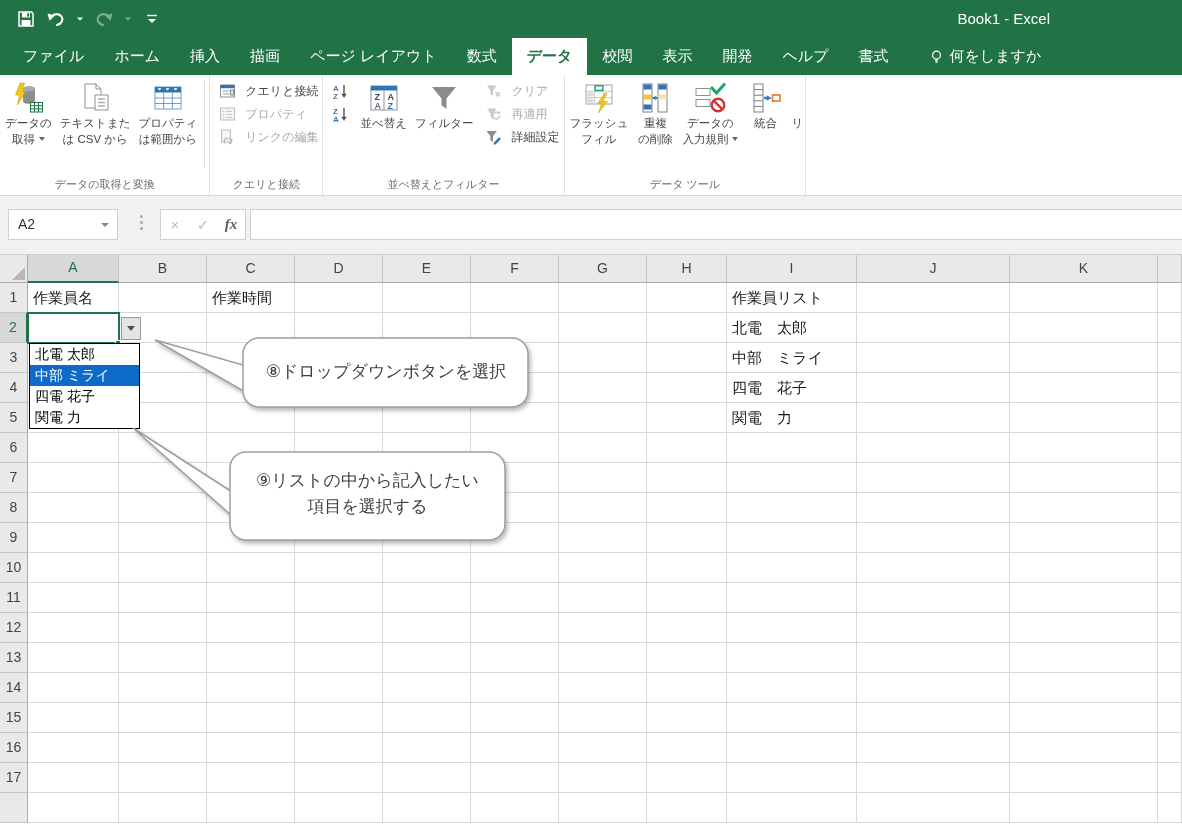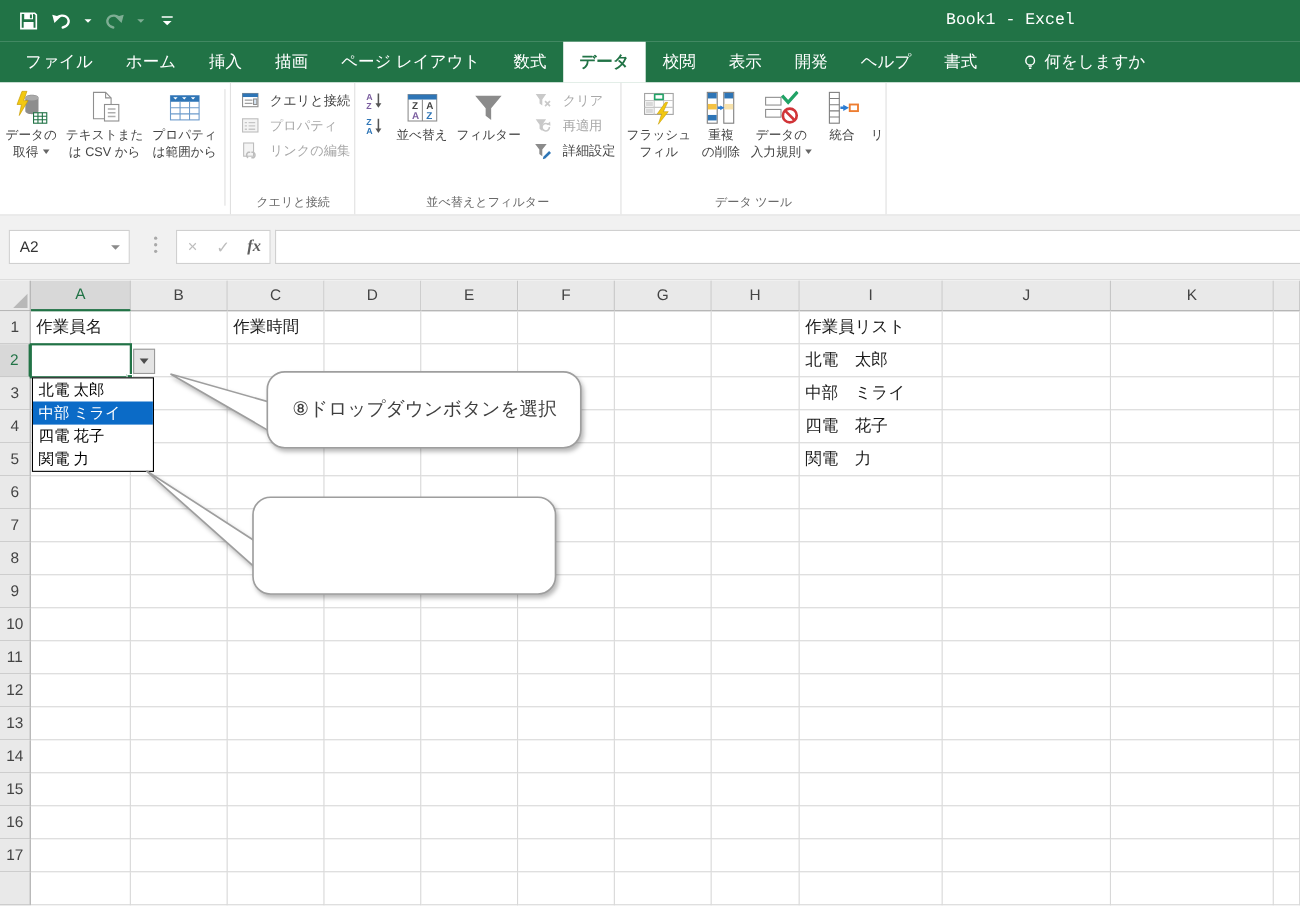--- a/index.html
+++ b/index.html
@@ -7,21 +7,21 @@
   body { font-family:"Liberation Sans","DejaVu Sans",sans-serif; background:#fff; position:relative; }
   .screen { position:absolute; inset:0; width:1182px; height:832px; overflow:hidden; }
 
   
   .titlebar { position:absolute; left:0; top:0; width:1182px; height:38px; background:#217346; }
   .qat { position:absolute; left:14px; top:5px; display:flex; align-items:center; gap:6px; height:28px; }
   .qat .qbtn { display:flex; align-items:center; justify-content:center; width:24px; height:24px; }
   .qat .qcaret { width:12px; height:24px; display:flex; align-items:center; justify-content:center; }
   .qat .dim { opacity:.42; }
   .tri-dn { width:0; height:0; border-left:4px solid transparent; border-right:4px solid transparent; border-top:4px solid #fff; }
-  .title { position:absolute; left:860px; top:0; width:190px; height:38px; line-height:38px; text-align:left; color:#fff; font-size:15px;font-family:Liberation Mono, monospace; }
+  .title { position:absolute; left:860px; top:0; width:190px; height:38px; line-height:38px; text-align:right; color:#fff; font-size:15px; }
 
   
   .tabbar { position:absolute; left:0; top:38px; width:1182px; height:37px; background:#217346; display:flex; align-items:stretch; padding-left:8px; }
   .tab { color:#fff; font-size:15px; padding:0 15px; display:flex; align-items:center; gap:6px; cursor:default; white-space:nowrap; }
   .tab.active { background:#fff; color:#217346; font-weight:bold; }
   .tab.help-tab { margin-left:10px; }
 
   
   .ribbon { position:absolute; left:0; top:75px; width:1182px; height:121px; background:#fff; border-bottom:1px solid #d8d8d8; display:flex; align-items:stretch; overflow:hidden; }
   .rb-group { display:flex; flex-direction:column; border-right:1px solid #e0e0e0; padding:2px 1px 0 1px; }
@@ -210,20 +210,21 @@
                 <path d="M5.5 6.3l2 2.2 2-2.2zM13.5 6.3l2 2.2 2-2.2zM21.5 6.3l2 2.2 2-2.2z" fill="#fff"></path>
               </svg>
             </div>
             <div class="lbl">
               <div><span>プロパティ</span></div>
               <div><span>は範囲から</span></div>
             </div>
           </div>
           <div class="rb-div"></div>
         </div>
+        <div class="rb-label">データの取得と変換</div>
       </div>
       <div class="rb-group">
         <div class="rb-items">
           <div class="rb-stack">
             <div class="rb-small">
               <span class="rb-iconbtn">
                 <svg width="17" height="16" viewBox="0 0 16 16">
                   <rect x="1" y="2" width="14" height="12" fill="#fff" stroke="#8f8f8f"></rect>
                   <rect x="1" y="2" width="14" height="3.2" fill="#2e75b6"></rect>
                   <path d="M3 8h7M3 11h7" stroke="#9f9f9f"></path>
@@ -742,15 +743,19 @@
     <svg class="co-svg" style="left:138px; top:78px;" width="400" height="90" viewBox="0 0 400 90">
       <polygon points="17,7 112,34 114,63" fill="#fff" stroke="#9e9e9e" stroke-width="1.5"></polygon>
       <rect x="105" y="5" width="285" height="69" rx="16" fill="#fff" stroke="#9e9e9e" stroke-width="1.5"></rect>
     </svg>
     <div class="co-text" style="left:250px; top:104px; width:272px;">⑧ドロップダウンボタンを選択</div>
 
     <svg class="co-svg" style="left:118px; top:165px;" width="400" height="140" viewBox="0 0 400 140">
       <polygon points="15,8 114,72 114,96" fill="#fff" stroke="#9e9e9e" stroke-width="1.5"></polygon>
       <rect x="112" y="32" width="275" height="88" rx="16" fill="#fff" stroke="#9e9e9e" stroke-width="1.5"></rect>
     </svg>
+    <div class="co-text" style="left:240px; top:213px; width:255px;">
+      <div>⑨リストの中から記入したい</div>
+      <div>項目を選択する</div>
+    </div>
   </div>
 
 </div>
 
 </body></html>

